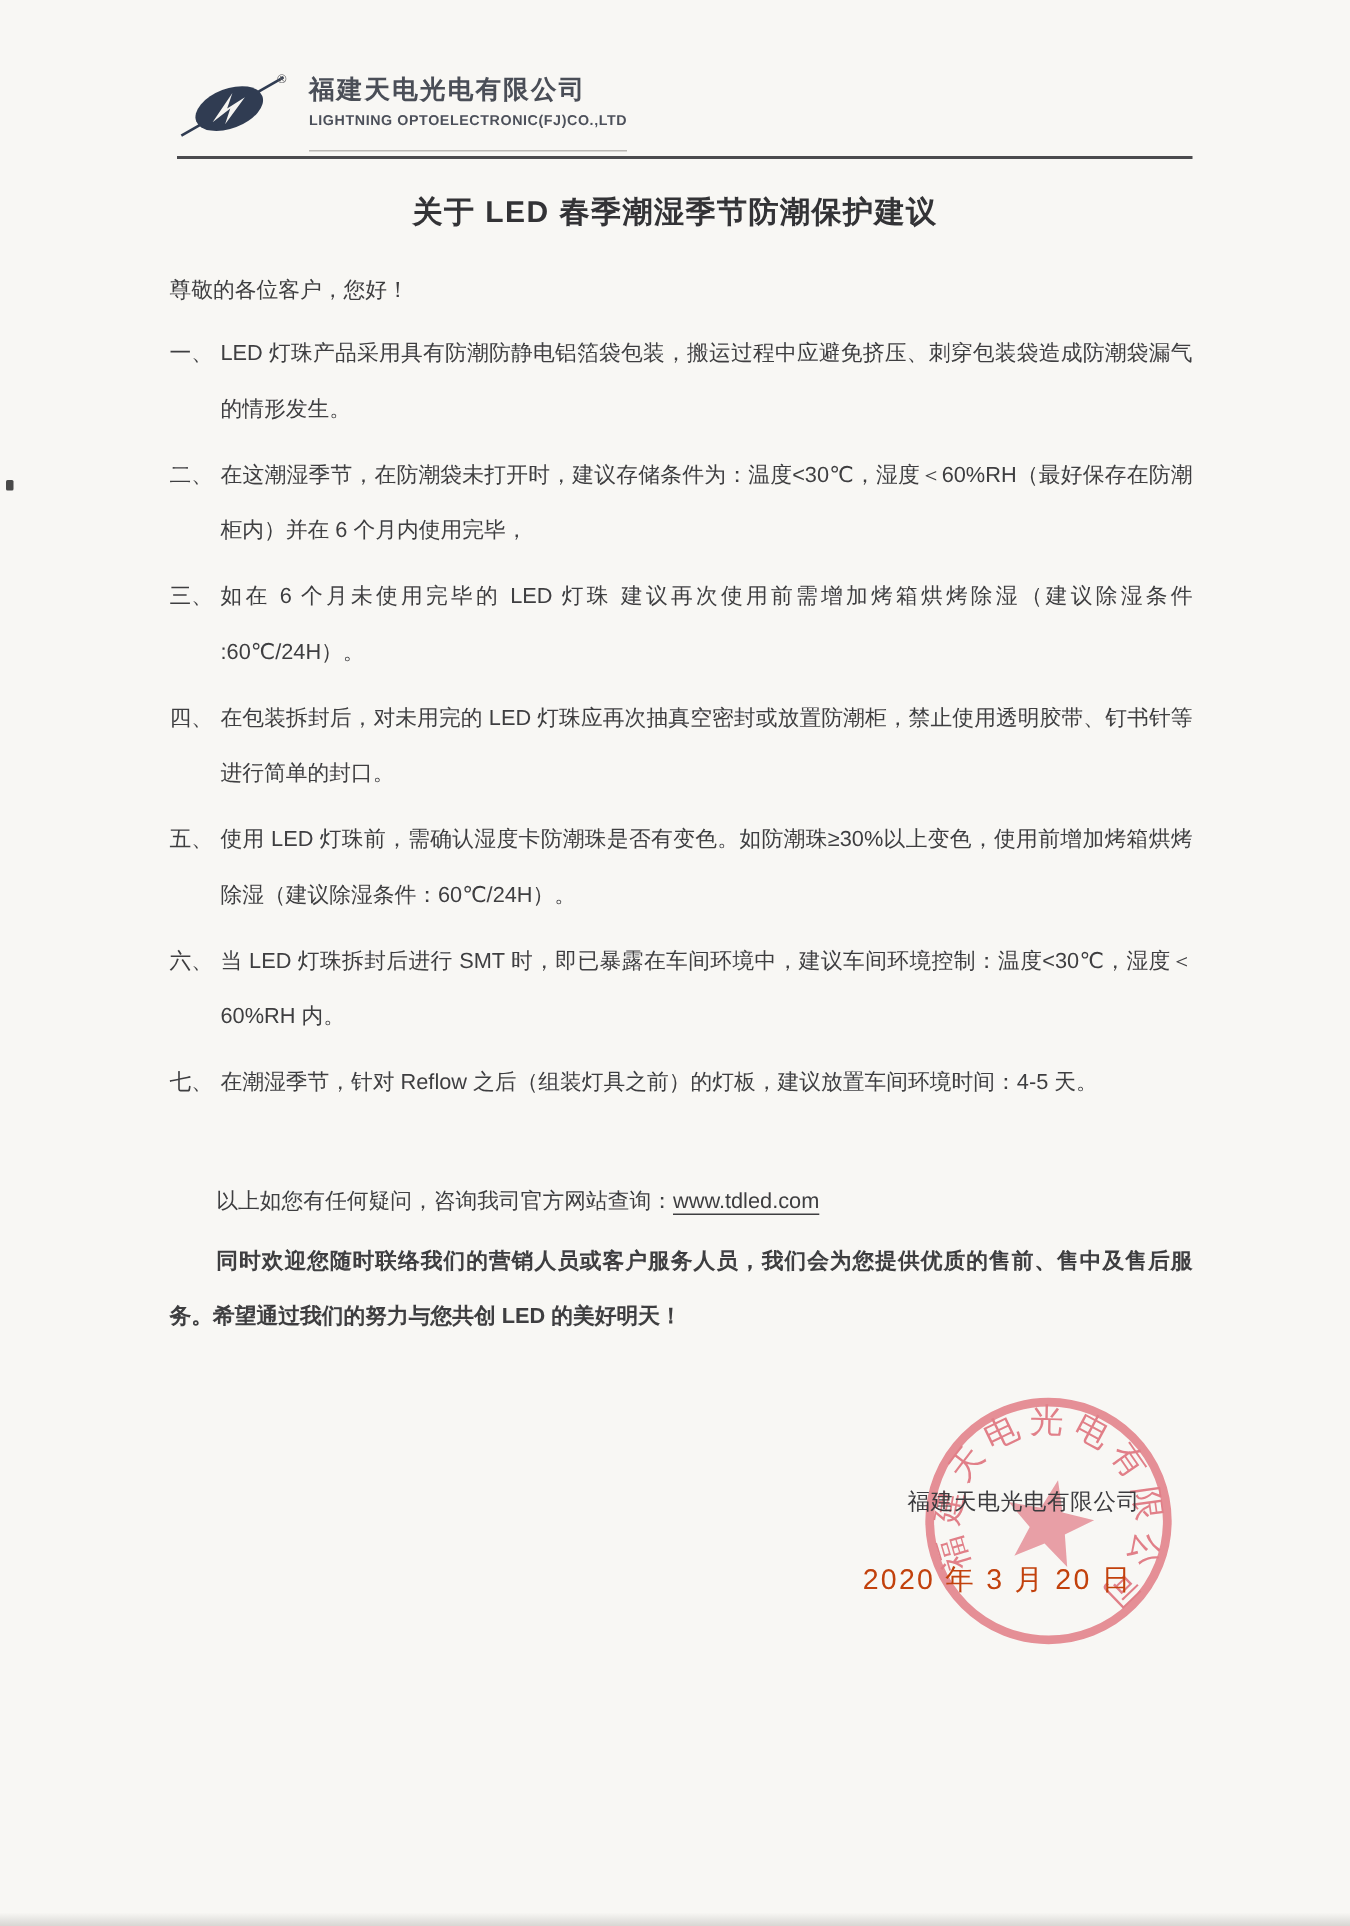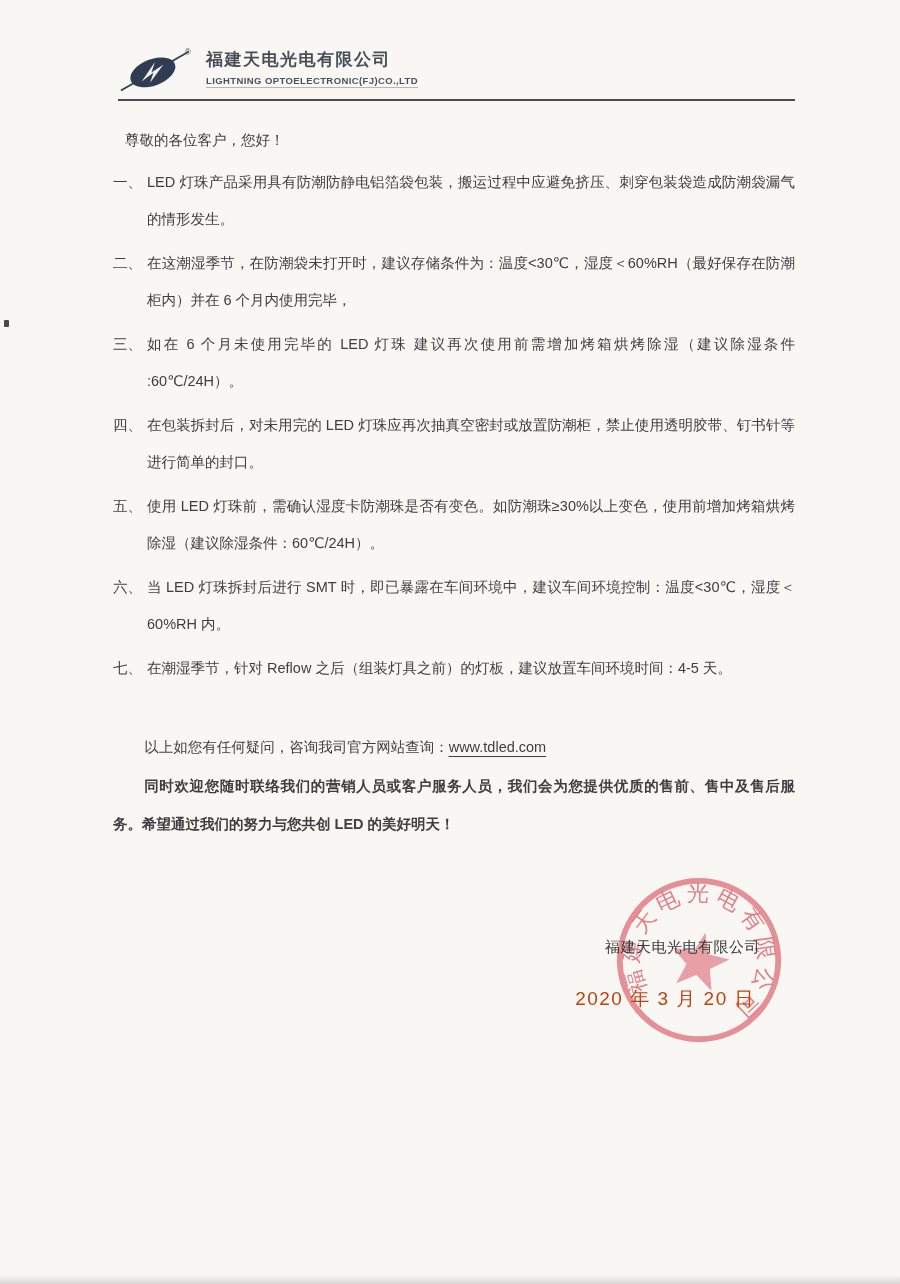--- a/index.html
+++ b/index.html
@@ -20,36 +20,36 @@
   .logo-wrap { width: 78px; height: 50px; flex: 0 0 auto; margin-right: 10px; }
   .company-block { padding-top: 3px; }
   .company-cn {
     font-size: 17px; font-weight: bold; color: #4a4e57;
     letter-spacing: 1.5px; line-height: 1.25;
   }
   .company-en {
     display: inline-block;
     font-size: 9.5px; font-weight: bold; color: #4c505a;
     letter-spacing: 0.4px; margin-top: 4px;
-    border-bottom: 1px solid #b8b6b2; padding-bottom: 1px;
+    border-bottom: 1px solid #b8b6b2; padding-bottom: 14px;
   }
   .header-rule {
     margin: 3px 105px 0 118px;
     border: 0; border-top: 2.5px solid #4b4b4e; height: 0;
   }
   
   .doc-title {
     margin-top: 22px;
     text-align: center;
     font-size: 20px; font-weight: bold; color: #333336;
     letter-spacing: 1px;
   }
   
   .content { padding: 0 105px 0 113px; font-size: 14.5px; }
-  .salutation { margin-top: 28px; line-height: 1.6; margin-left: 12px; }
+  .salutation { margin-top: 28px; line-height: 1.6; }
   .para { text-indent: 2.15em; line-height: 2.62; margin-top: 12px; text-align: justify; }
   .items { margin-top: 12px; }
   .item { display: flex; margin-top: 7px; line-height: 2.55; }
   .item-num { flex: 0 0 34px; }
   .item-text { flex: 1; text-align: justify; }
   .closing-inquiry { margin-top: 42px; text-indent: 2.15em; line-height: 2.6; }
   .website { text-decoration: underline; text-underline-offset: 4px; }
   .closing-farewell { text-indent: 2.15em; line-height: 2.6; margin-top: 2px; text-align: justify; font-weight: bold; }
   
   .signature { position: relative; height: 240px; margin-top: 42px; }
@@ -77,20 +77,21 @@
         </svg>
       </div>
       <div class="company-block">
         <div class="company-cn">福建天电光电有限公司</div>
         <div class="company-en">LIGHTNING OPTOELECTRONIC(FJ)CO.,LTD</div>
       </div>
     </div>
   </div>
   <hr class="header-rule">
 
+  <div class="doc-title">关于 LED 春季潮湿季节防潮保护建议</div>
 
   <div class="content">
 
     <div class="salutation">尊敬的各位客户，您好！</div>
 
 
     <div class="items">
       <div class="item">
         <span class="item-num">一、</span>
         <span class="item-text">LED 灯珠产品采用具有防潮防静电铝箔袋包装，搬运过程中应避免挤压、刺穿包装袋造成防潮袋漏气的情形发生。</span>

